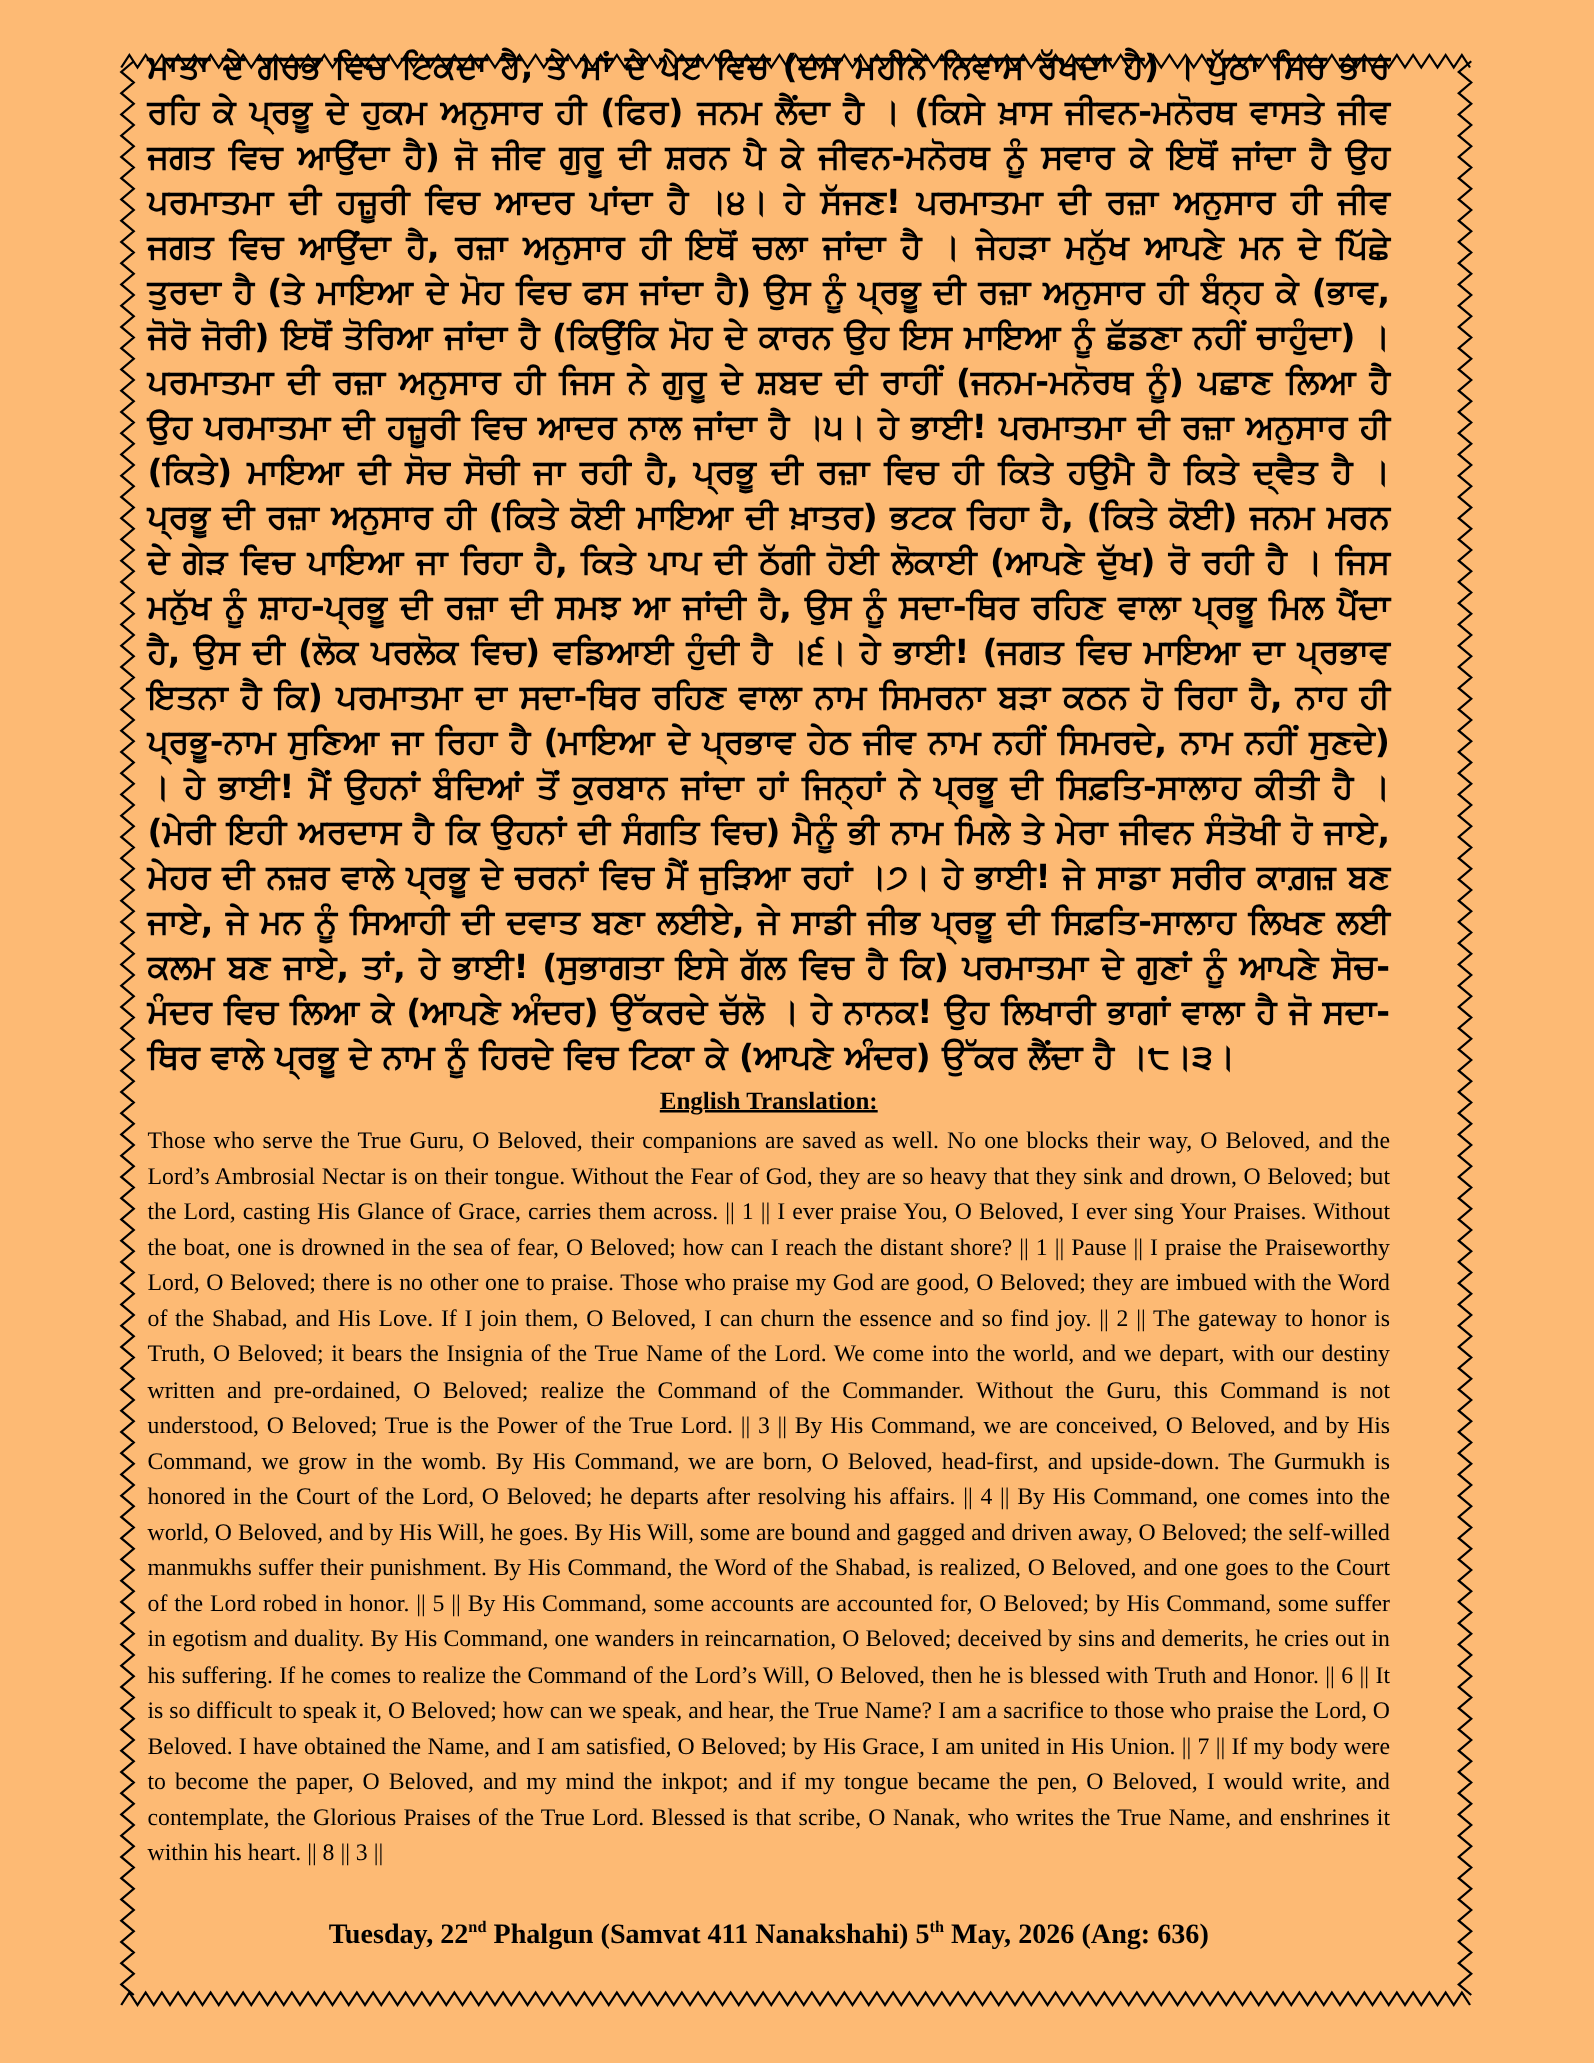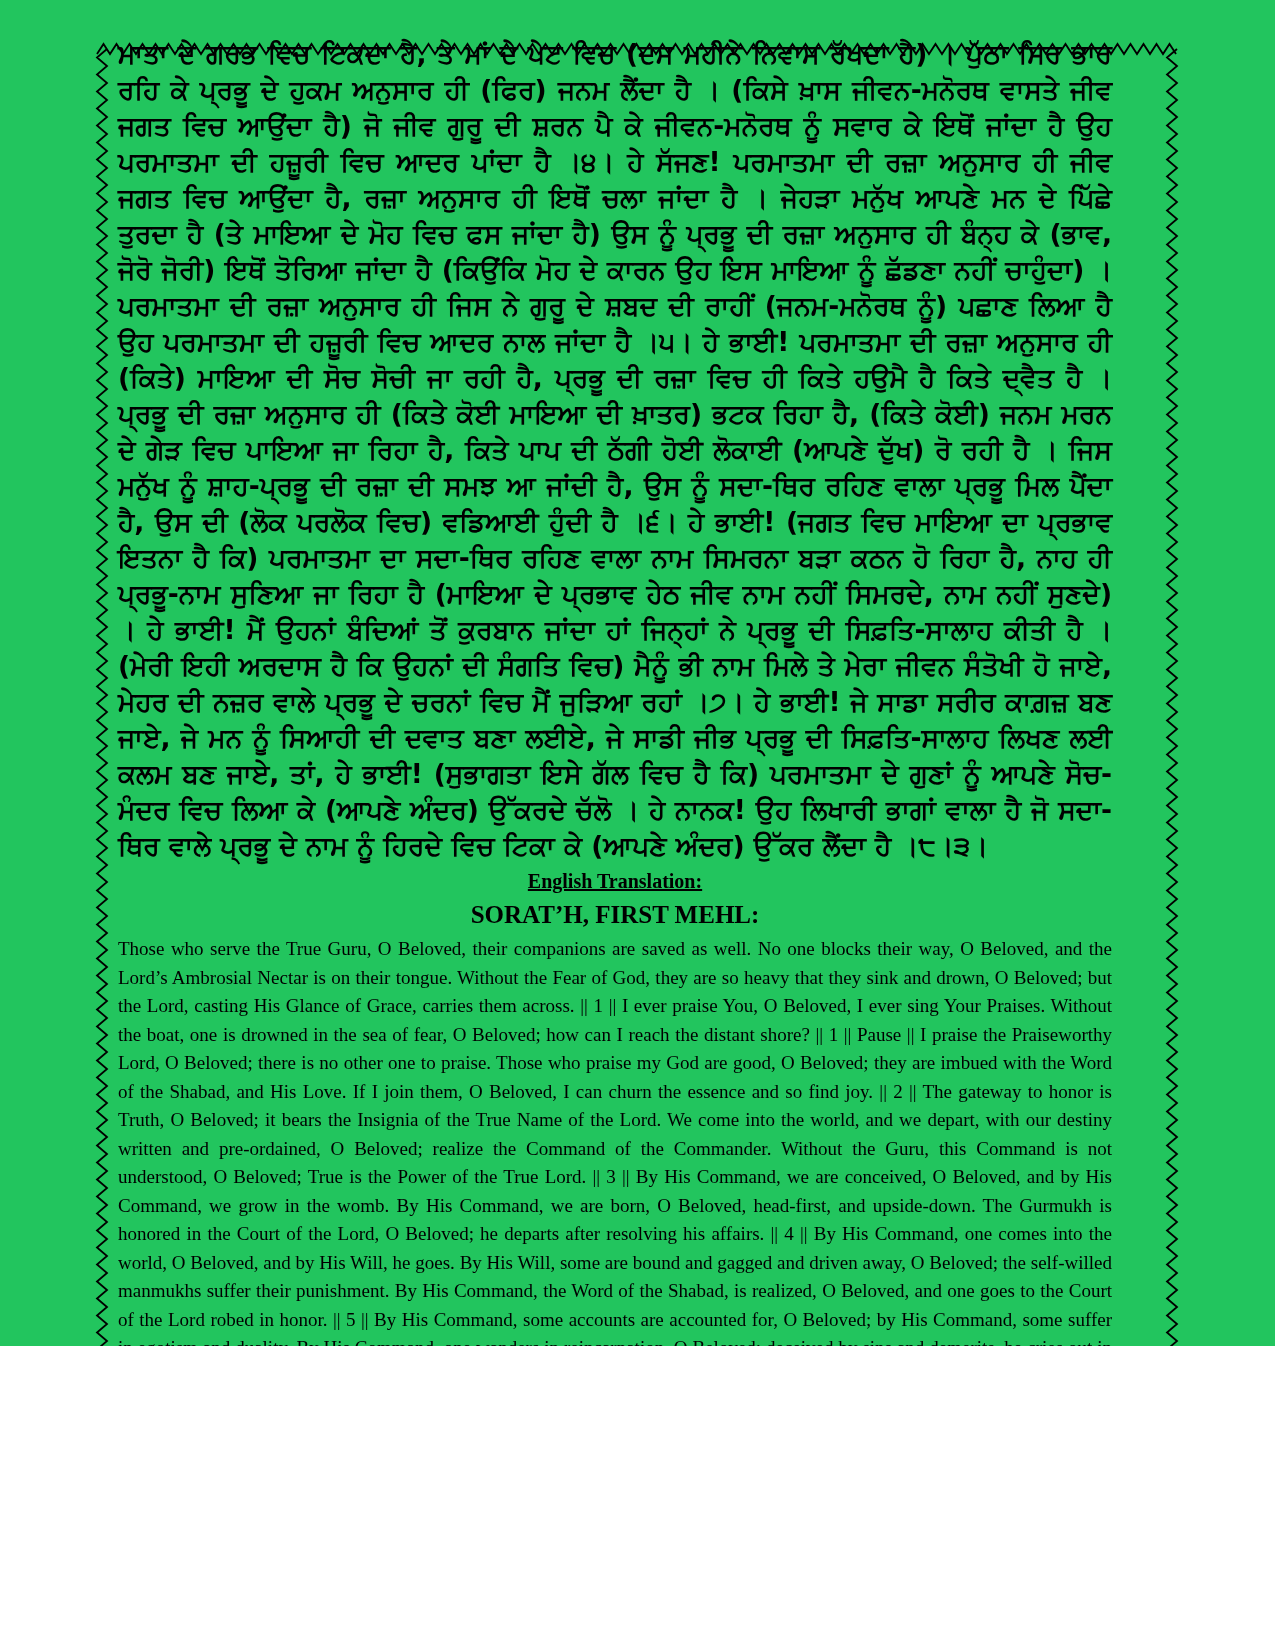--- a/index.html
+++ b/index.html
@@ -1,20 +1,20 @@
 <!DOCTYPE html>
 <html><head>
 <meta charset="utf-8">
 <style>
   html, body { margin: 0; padding: 0; background: #ffffff; }
   .page {
     position: relative;
     width: 1275px;
-    height: 1346px;
-    background: #22c55e;
+    height: 1650px;
+    background: #fdba74;
     color: #000000;
     overflow: hidden;
   }
   .zigzag-border {
     position: absolute;
     left: 0; top: 0;
     width: 1275px; height: 1650px;
     pointer-events: none;
   }
   .content {
@@ -57,21 +57,21 @@
     text-align: justify;
   }
   .footer-line {
     margin-top: 36px;
     font-family: "Liberation Serif", serif;
     font-weight: bold;
     font-size: 22.5px;
     text-align: center;
   }
   .footer-line sup {
-    font-size: 19px;
+    font-size: 13px;
     line-height: 0;
   }
 </style>
 </head>
 <body>
 
 <div class="page">
 
   <svg class="zigzag-border" viewBox="0 0 1275 1650" xmlns="http://www.w3.org/2000/svg">
       <polyline points="97,54 103.5,44 110,54 116.5,44 123,54 129.5,44 136,54 142.5,44 149,54 155.5,44 162,54 168.5,44 175,54 181.5,44 188,54 194.5,44 201,54 207.5,44 214,54 220.5,44 227,54 233.5,44 240,54 246.5,44 253,54 259.5,44 266,54 272.5,44 279,54 285.5,44 292,54 298.5,44 305,54 311.5,44 318,54 324.5,44 331,54 337.5,44 344,54 350.5,44 357,54 363.5,44 370,54 376.5,44 383,54 389.5,44 396,54 402.5,44 409,54 415.5,44 422,54 428.5,44 435,54 441.5,44 448,54 454.5,44 461,54 467.5,44 474,54 480.5,44 487,54 493.5,44 500,54 506.5,44 513,54 519.5,44 526,54 532.5,44 539,54 545.5,44 552,54 558.5,44 565,54 571.5,44 578,54 584.5,44 591,54 597.5,44 604,54 610.5,44 617,54 623.5,44 630,54 636.5,44 643,54 649.5,44 656,54 662.5,44 669,54 675.5,44 682,54 688.5,44 695,54 701.5,44 708,54 714.5,44 721,54 727.5,44 734,54 740.5,44 747,54 753.5,44 760,54 766.5,44 773,54 779.5,44 786,54 792.5,44 799,54 805.5,44 812,54 818.5,44 825,54 831.5,44 838,54 844.5,44 851,54 857.5,44 864,54 870.5,44 877,54 883.5,44 890,54 896.5,44 903,54 909.5,44 916,54 922.5,44 929,54 935.5,44 942,54 948.5,44 955,54 961.5,44 968,54 974.5,44 981,54 987.5,44 994,54 1000.5,44 1007,54 1013.5,44 1020,54 1026.5,44 1033,54 1039.5,44 1046,54 1052.5,44 1059,54 1065.5,44 1072,54 1078.5,44 1085,54 1091.5,44 1098,54 1104.5,44 1111,54 1117.5,44 1124,54 1130.5,44 1137,54 1143.5,44 1150,54 1156.5,44 1163,54 1169.5,44 1176,54" fill="none" stroke="#000000" stroke-width="1.8"></polyline>
@@ -79,21 +79,20 @@
       <polyline points="107,49 97,57.5 107,66 97,74.5 107,83 97,91.5 107,100 97,108.5 107,117 97,125.5 107,134 97,142.5 107,151 97,159.5 107,168 97,176.5 107,185 97,193.5 107,202 97,210.5 107,219 97,227.5 107,236 97,244.5 107,253 97,261.5 107,270 97,278.5 107,287 97,295.5 107,304 97,312.5 107,321 97,329.5 107,338 97,346.5 107,355 97,363.5 107,372 97,380.5 107,389 97,397.5 107,406 97,414.5 107,423 97,431.5 107,440 97,448.5 107,457 97,465.5 107,474 97,482.5 107,491 97,499.5 107,508 97,516.5 107,525 97,533.5 107,542 97,550.5 107,559 97,567.5 107,576 97,584.5 107,593 97,601.5 107,610 97,618.5 107,627 97,635.5 107,644 97,652.5 107,661 97,669.5 107,678 97,686.5 107,695 97,703.5 107,712 97,720.5 107,729 97,737.5 107,746 97,754.5 107,763 97,771.5 107,780 97,788.5 107,797 97,805.5 107,814 97,822.5 107,831 97,839.5 107,848 97,856.5 107,865 97,873.5 107,882 97,890.5 107,899 97,907.5 107,916 97,924.5 107,933 97,941.5 107,950 97,958.5 107,967 97,975.5 107,984 97,992.5 107,1001 97,1009.5 107,1018 97,1026.5 107,1035 97,1043.5 107,1052 97,1060.5 107,1069 97,1077.5 107,1086 97,1094.5 107,1103 97,1111.5 107,1120 97,1128.5 107,1137 97,1145.5 107,1154 97,1162.5 107,1171 97,1179.5 107,1188 97,1196.5 107,1205 97,1213.5 107,1222 97,1230.5 107,1239 97,1247.5 107,1256 97,1264.5 107,1273 97,1281.5 107,1290 97,1298.5 107,1307 97,1315.5 107,1324 97,1332.5 107,1341 97,1349.5 107,1358 97,1366.5 107,1375 97,1383.5 107,1392 97,1400.5 107,1409 97,1417.5 107,1426 97,1434.5 107,1443 97,1451.5 107,1460 97,1468.5 107,1477 97,1485.5 107,1494 97,1502.5 107,1511 97,1519.5 107,1528 97,1536.5 107,1545 97,1553.5 107,1562 97,1570.5 107,1579 97,1587.5 107,1596" fill="none" stroke="#000000" stroke-width="1.8"></polyline>
       <polyline points="1177,49 1167,57.5 1177,66 1167,74.5 1177,83 1167,91.5 1177,100 1167,108.5 1177,117 1167,125.5 1177,134 1167,142.5 1177,151 1167,159.5 1177,168 1167,176.5 1177,185 1167,193.5 1177,202 1167,210.5 1177,219 1167,227.5 1177,236 1167,244.5 1177,253 1167,261.5 1177,270 1167,278.5 1177,287 1167,295.5 1177,304 1167,312.5 1177,321 1167,329.5 1177,338 1167,346.5 1177,355 1167,363.5 1177,372 1167,380.5 1177,389 1167,397.5 1177,406 1167,414.5 1177,423 1167,431.5 1177,440 1167,448.5 1177,457 1167,465.5 1177,474 1167,482.5 1177,491 1167,499.5 1177,508 1167,516.5 1177,525 1167,533.5 1177,542 1167,550.5 1177,559 1167,567.5 1177,576 1167,584.5 1177,593 1167,601.5 1177,610 1167,618.5 1177,627 1167,635.5 1177,644 1167,652.5 1177,661 1167,669.5 1177,678 1167,686.5 1177,695 1167,703.5 1177,712 1167,720.5 1177,729 1167,737.5 1177,746 1167,754.5 1177,763 1167,771.5 1177,780 1167,788.5 1177,797 1167,805.5 1177,814 1167,822.5 1177,831 1167,839.5 1177,848 1167,856.5 1177,865 1167,873.5 1177,882 1167,890.5 1177,899 1167,907.5 1177,916 1167,924.5 1177,933 1167,941.5 1177,950 1167,958.5 1177,967 1167,975.5 1177,984 1167,992.5 1177,1001 1167,1009.5 1177,1018 1167,1026.5 1177,1035 1167,1043.5 1177,1052 1167,1060.5 1177,1069 1167,1077.5 1177,1086 1167,1094.5 1177,1103 1167,1111.5 1177,1120 1167,1128.5 1177,1137 1167,1145.5 1177,1154 1167,1162.5 1177,1171 1167,1179.5 1177,1188 1167,1196.5 1177,1205 1167,1213.5 1177,1222 1167,1230.5 1177,1239 1167,1247.5 1177,1256 1167,1264.5 1177,1273 1167,1281.5 1177,1290 1167,1298.5 1177,1307 1167,1315.5 1177,1324 1167,1332.5 1177,1341 1167,1349.5 1177,1358 1167,1366.5 1177,1375 1167,1383.5 1177,1392 1167,1400.5 1177,1409 1167,1417.5 1177,1426 1167,1434.5 1177,1443 1167,1451.5 1177,1460 1167,1468.5 1177,1477 1167,1485.5 1177,1494 1167,1502.5 1177,1511 1167,1519.5 1177,1528 1167,1536.5 1177,1545 1167,1553.5 1177,1562 1167,1570.5 1177,1579 1167,1587.5 1177,1596" fill="none" stroke="#000000" stroke-width="1.8"></polyline>
     </svg>
 
   <div class="content">
 
     <p class="gurmukhi">ਮਾਤਾ ਦੇ ਗਰਭ ਵਿਚ ਟਿਕਦਾ ਹੈ, ਤੇ ਮਾਂ ਦੇ ਪੇਟ ਵਿਚ (ਦਸ ਮਹੀਨੇ ਨਿਵਾਸ ਰੱਖਦਾ ਹੈ) । ਪੁੱਠਾ ਸਿਰ ਭਾਰ ਰਹਿ ਕੇ ਪ੍ਰਭੂ ਦੇ ਹੁਕਮ ਅਨੁਸਾਰ ਹੀ (ਫਿਰ) ਜਨਮ ਲੈਂਦਾ ਹੈ । (ਕਿਸੇ ਖ਼ਾਸ ਜੀਵਨ-ਮਨੋਰਥ ਵਾਸਤੇ ਜੀਵ ਜਗਤ ਵਿਚ ਆਉਂਦਾ ਹੈ) ਜੋ ਜੀਵ ਗੁਰੂ ਦੀ ਸ਼ਰਨ ਪੈ ਕੇ ਜੀਵਨ-ਮਨੋਰਥ ਨੂੰ ਸਵਾਰ ਕੇ ਇਥੋਂ ਜਾਂਦਾ ਹੈ ਉਹ ਪਰਮਾਤਮਾ ਦੀ ਹਜ਼ੂਰੀ ਵਿਚ ਆਦਰ ਪਾਂਦਾ ਹੈ ।੪। ਹੇ ਸੱਜਣ! ਪਰਮਾਤਮਾ ਦੀ ਰਜ਼ਾ ਅਨੁਸਾਰ ਹੀ ਜੀਵ ਜਗਤ ਵਿਚ ਆਉਂਦਾ ਹੈ, ਰਜ਼ਾ ਅਨੁਸਾਰ ਹੀ ਇਥੋਂ ਚਲਾ ਜਾਂਦਾ ਹੈ । ਜੇਹੜਾ ਮਨੁੱਖ ਆਪਣੇ ਮਨ ਦੇ ਪਿੱਛੇ ਤੁਰਦਾ ਹੈ (ਤੇ ਮਾਇਆ ਦੇ ਮੋਹ ਵਿਚ ਫਸ ਜਾਂਦਾ ਹੈ) ਉਸ ਨੂੰ ਪ੍ਰਭੂ ਦੀ ਰਜ਼ਾ ਅਨੁਸਾਰ ਹੀ ਬੰਨ੍ਹ ਕੇ (ਭਾਵ, ਜੋਰੋ ਜੋਰੀ) ਇਥੋਂ ਤੋਰਿਆ ਜਾਂਦਾ ਹੈ (ਕਿਉਂਕਿ ਮੋਹ ਦੇ ਕਾਰਨ ਉਹ ਇਸ ਮਾਇਆ ਨੂੰ ਛੱਡਣਾ ਨਹੀਂ ਚਾਹੁੰਦਾ) । ਪਰਮਾਤਮਾ ਦੀ ਰਜ਼ਾ ਅਨੁਸਾਰ ਹੀ ਜਿਸ ਨੇ ਗੁਰੂ ਦੇ ਸ਼ਬਦ ਦੀ ਰਾਹੀਂ (ਜਨਮ-ਮਨੋਰਥ ਨੂੰ) ਪਛਾਣ ਲਿਆ ਹੈ ਉਹ ਪਰਮਾਤਮਾ ਦੀ ਹਜ਼ੂਰੀ ਵਿਚ ਆਦਰ ਨਾਲ ਜਾਂਦਾ ਹੈ ।੫। ਹੇ ਭਾਈ! ਪਰਮਾਤਮਾ ਦੀ ਰਜ਼ਾ ਅਨੁਸਾਰ ਹੀ (ਕਿਤੇ) ਮਾਇਆ ਦੀ ਸੋਚ ਸੋਚੀ ਜਾ ਰਹੀ ਹੈ, ਪ੍ਰਭੂ ਦੀ ਰਜ਼ਾ ਵਿਚ ਹੀ ਕਿਤੇ ਹਉਮੈ ਹੈ ਕਿਤੇ ਦ੍ਵੈਤ ਹੈ । ਪ੍ਰਭੂ ਦੀ ਰਜ਼ਾ ਅਨੁਸਾਰ ਹੀ (ਕਿਤੇ ਕੋਈ ਮਾਇਆ ਦੀ ਖ਼ਾਤਰ) ਭਟਕ ਰਿਹਾ ਹੈ, (ਕਿਤੇ ਕੋਈ) ਜਨਮ ਮਰਨ ਦੇ ਗੇੜ ਵਿਚ ਪਾਇਆ ਜਾ ਰਿਹਾ ਹੈ, ਕਿਤੇ ਪਾਪ ਦੀ ਠੱਗੀ ਹੋਈ ਲੋਕਾਈ (ਆਪਣੇ ਦੁੱਖ) ਰੋ ਰਹੀ ਹੈ । ਜਿਸ ਮਨੁੱਖ ਨੂੰ ਸ਼ਾਹ-ਪ੍ਰਭੂ ਦੀ ਰਜ਼ਾ ਦੀ ਸਮਝ ਆ ਜਾਂਦੀ ਹੈ, ਉਸ ਨੂੰ ਸਦਾ-ਥਿਰ ਰਹਿਣ ਵਾਲਾ ਪ੍ਰਭੂ ਮਿਲ ਪੈਂਦਾ ਹੈ, ਉਸ ਦੀ (ਲੋਕ ਪਰਲੋਕ ਵਿਚ) ਵਡਿਆਈ ਹੁੰਦੀ ਹੈ ।੬। ਹੇ ਭਾਈ! (ਜਗਤ ਵਿਚ ਮਾਇਆ ਦਾ ਪ੍ਰਭਾਵ ਇਤਨਾ ਹੈ ਕਿ) ਪਰਮਾਤਮਾ ਦਾ ਸਦਾ-ਥਿਰ ਰਹਿਣ ਵਾਲਾ ਨਾਮ ਸਿਮਰਨਾ ਬੜਾ ਕਠਨ ਹੋ ਰਿਹਾ ਹੈ, ਨਾਹ ਹੀ ਪ੍ਰਭੂ-ਨਾਮ ਸੁਣਿਆ ਜਾ ਰਿਹਾ ਹੈ (ਮਾਇਆ ਦੇ ਪ੍ਰਭਾਵ ਹੇਠ ਜੀਵ ਨਾਮ ਨਹੀਂ ਸਿਮਰਦੇ, ਨਾਮ ਨਹੀਂ ਸੁਣਦੇ) । ਹੇ ਭਾਈ! ਮੈਂ ਉਹਨਾਂ ਬੰਦਿਆਂ ਤੋਂ ਕੁਰਬਾਨ ਜਾਂਦਾ ਹਾਂ ਜਿਨ੍ਹਾਂ ਨੇ ਪ੍ਰਭੂ ਦੀ ਸਿਫ਼ਤਿ-ਸਾਲਾਹ ਕੀਤੀ ਹੈ । (ਮੇਰੀ ਇਹੀ ਅਰਦਾਸ ਹੈ ਕਿ ਉਹਨਾਂ ਦੀ ਸੰਗਤਿ ਵਿਚ) ਮੈਨੂੰ ਭੀ ਨਾਮ ਮਿਲੇ ਤੇ ਮੇਰਾ ਜੀਵਨ ਸੰਤੋਖੀ ਹੋ ਜਾਏ, ਮੇਹਰ ਦੀ ਨਜ਼ਰ ਵਾਲੇ ਪ੍ਰਭੂ ਦੇ ਚਰਨਾਂ ਵਿਚ ਮੈਂ ਜੁੜਿਆ ਰਹਾਂ ।੭। ਹੇ ਭਾਈ! ਜੇ ਸਾਡਾ ਸਰੀਰ ਕਾਗ਼ਜ਼ ਬਣ ਜਾਏ, ਜੇ ਮਨ ਨੂੰ ਸਿਆਹੀ ਦੀ ਦਵਾਤ ਬਣਾ ਲਈਏ, ਜੇ ਸਾਡੀ ਜੀਭ ਪ੍ਰਭੂ ਦੀ ਸਿਫ਼ਤਿ-ਸਾਲਾਹ ਲਿਖਣ ਲਈ ਕਲਮ ਬਣ ਜਾਏ, ਤਾਂ, ਹੇ ਭਾਈ! (ਸੁਭਾਗਤਾ ਇਸੇ ਗੱਲ ਵਿਚ ਹੈ ਕਿ) ਪਰਮਾਤਮਾ ਦੇ ਗੁਣਾਂ ਨੂੰ ਆਪਣੇ ਸੋਚ-ਮੰਦਰ ਵਿਚ ਲਿਆ ਕੇ (ਆਪਣੇ ਅੰਦਰ) ਉੱਕਰਦੇ ਚੱਲੋ । ਹੇ ਨਾਨਕ! ਉਹ ਲਿਖਾਰੀ ਭਾਗਾਂ ਵਾਲਾ ਹੈ ਜੋ ਸਦਾ-ਥਿਰ ਵਾਲੇ ਪ੍ਰਭੂ ਦੇ ਨਾਮ ਨੂੰ ਹਿਰਦੇ ਵਿਚ ਟਿਕਾ ਕੇ (ਆਪਣੇ ਅੰਦਰ) ਉੱਕਰ ਲੈਂਦਾ ਹੈ ।੮।੩।</p>
 
     <div class="eng-label">English Translation:</div>
 
-    <div class="shabad-heading">SORAT’H,  FIRST MEHL:</div>
 
     <p class="english-body">Those who serve the True Guru, O Beloved, their companions are saved as well. No one blocks their way, O Beloved, and the Lord’s Ambrosial Nectar is on their tongue. Without the Fear of God, they are so heavy that they sink and drown, O Beloved; but the Lord, casting His Glance of Grace, carries them across.  || 1 ||  I ever praise You, O Beloved, I ever sing Your Praises. Without the boat, one is drowned in the sea of fear, O Beloved; how can I reach the distant shore?  || 1 ||  Pause  ||   I praise the Praiseworthy Lord, O Beloved; there is no other one to praise. Those who praise my God are good, O Beloved; they are imbued with the Word of the Shabad, and His Love. If I join them, O Beloved, I can churn the essence and so find joy.  || 2 ||  The gateway to honor is Truth, O Beloved; it bears the Insignia of the True Name of the Lord. We come into the world, and we depart, with our destiny written and pre-ordained, O Beloved; realize the Command of the Commander. Without the Guru, this Command is not understood, O Beloved; True is the Power of the True Lord.  || 3 ||  By His Command, we are conceived, O Beloved, and by His Command, we grow in the womb. By His Command, we are born, O Beloved, head-first, and upside-down. The Gurmukh is honored in the Court of the Lord, O Beloved; he departs after resolving his affairs.  || 4 ||  By His Command, one comes into the world, O Beloved, and by His Will, he goes. By His Will, some are bound and gagged and driven away, O Beloved; the self-willed manmukhs suffer their punishment. By His Command, the Word of the Shabad, is realized, O Beloved, and one goes to the Court of the Lord robed in honor.  || 5 ||  By His Command, some accounts are accounted for, O Beloved; by His Command, some suffer in egotism and duality. By His Command, one wanders in reincarnation, O Beloved; deceived by sins and demerits, he cries out in his suffering. If he comes to realize the Command of the Lord’s Will, O Beloved, then he is blessed with Truth and Honor.  || 6 ||  It is so difficult to speak it, O Beloved; how can we speak, and hear, the True Name? I am a sacrifice to those who praise the Lord, O Beloved. I have obtained the Name, and I am satisfied, O Beloved; by His Grace, I am united in His Union.  || 7 ||  If my body were to become the paper, O Beloved, and my mind the inkpot; and if my tongue became the pen, O Beloved, I would write, and contemplate, the Glorious Praises of the True Lord. Blessed is that scribe, O Nanak, who writes the True Name, and enshrines it within his heart.  || 8 || 3 ||</p>
 
     <div class="footer-line">
       <span>Tuesday, 22</span><sup>nd</sup><span> Phalgun (Samvat 411 Nanakshahi) 5</span><sup>th</sup><span> May, 2026   (Ang: 636)</span>
     </div>
 
   </div>
 </div>
 

